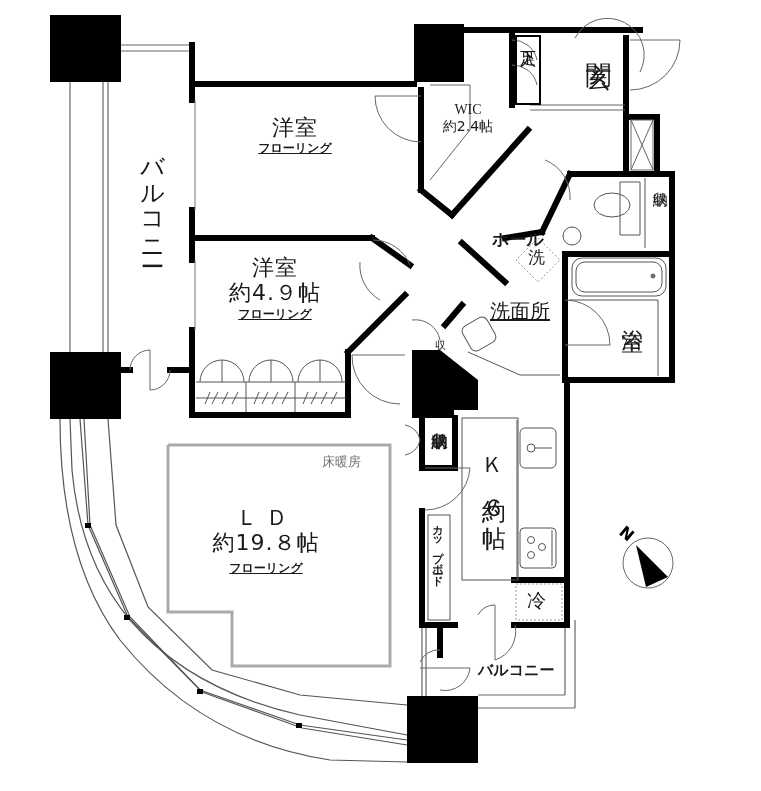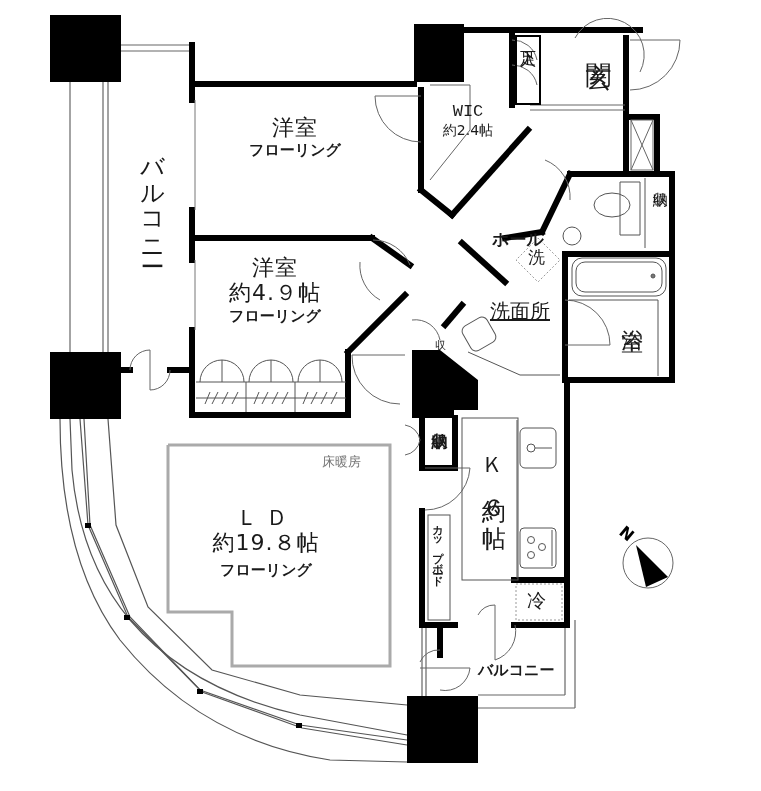--- a/index.html
+++ b/index.html
@@ -1,21 +1,21 @@
 <!DOCTYPE html>
 <html><head>
 <meta charset="utf-8">
 <style>
   html, body { margin: 0; padding: 0; background: #ffffff; }
   body { width: 761px; height: 791px; position: relative; overflow: hidden; font-family: "DejaVu Sans", sans-serif; }
   #plan { position: absolute; left: 0; top: 0; width: 761px; height: 791px; }
   .lbl { position: absolute; color: #1a1a1a; white-space: nowrap; text-align: center; line-height: 1.15; }
   .room-name { font-size: 22px; letter-spacing: 1px; }
   .room-size { font-size: 22px; letter-spacing: 1px; }
-  .floor { font-size: 15px; font-weight: bold; letter-spacing: 0px; }
+  .floor { font-size: 12px; font-weight: bold; letter-spacing: 0px; text-decoration: underline; }
   .small { font-size: 14px; }
   .vert { writing-mode: vertical-rl; text-orientation: upright; }
   .gray { color: #777; }
 </style>
 </head>
 <body>
 
 <svg id="plan" viewBox="0 0 761 791" xmlns="http://www.w3.org/2000/svg">
 
   <g fill="#000">
@@ -234,21 +234,21 @@
   <div class="floor" style="margin-top:2px;">フローリング</div>
 </div>
 
 <div class="lbl" style="left:205px; top:255px; width:140px;">
   <div class="room-name">洋室</div>
   <div class="room-size">約4.９帖</div>
   <div class="floor" style="margin-top:2px;">フローリング</div>
 </div>
 
 <div class="lbl" style="left:428px; top:102px; width:80px;">
-  <div class="small" style="font-family:Liberation Mono, monospace; font-size:17px;">WIC</div>
+  <div class="small" style="font-family:Liberation Serif, serif; font-size:14px;">WIC</div>
   <div class="small" style="font-size:14px;">約2.4帖</div>
 </div>
 
 <div class="lbl vert small" style="left:518px; top:38px; font-size:16px; line-height:20px;">下足入</div>
 <div class="lbl vert room-name" style="left:583px; top:42px; font-size:26px;">玄関</div>
 <div class="lbl vert small" style="left:651px; top:180px; font-size:15px;">収納</div>
 
 <div class="lbl" style="left:448px; top:230px; font-size:17px; font-weight:bold;margin-left:44px;">ホール</div>
 <div class="lbl" style="left:528px; top:248px; font-size:17px;">洗</div>
 <div class="lbl" style="left:490px; top:300px; font-size:20px;text-decoration:underline;">洗面所</div>

